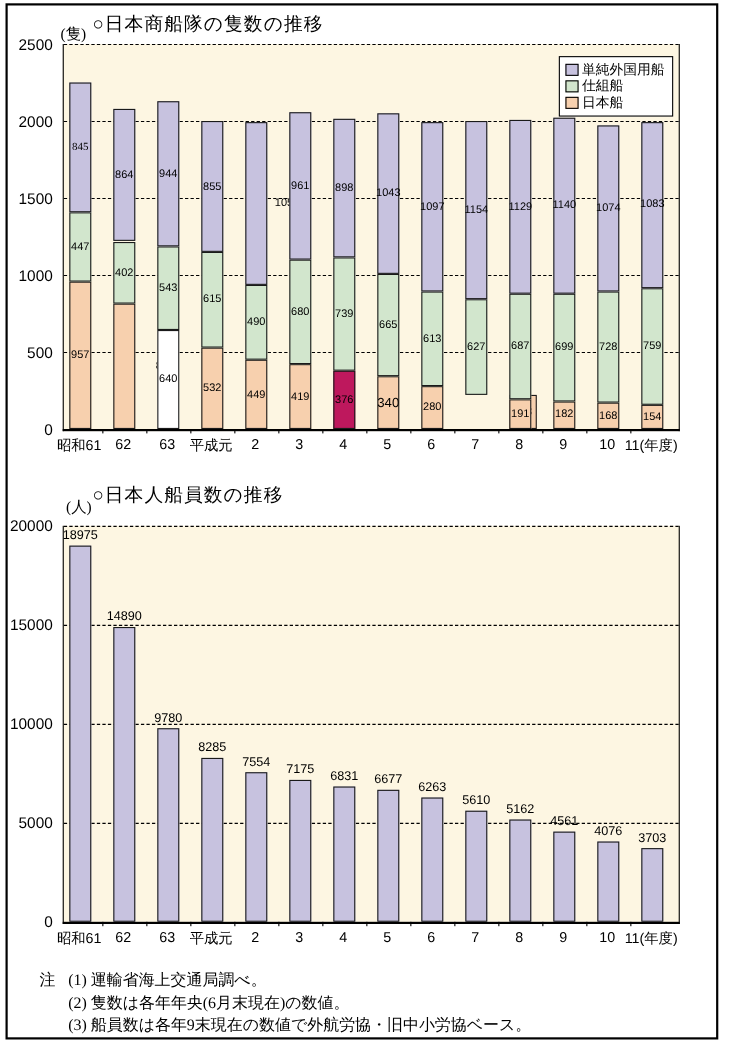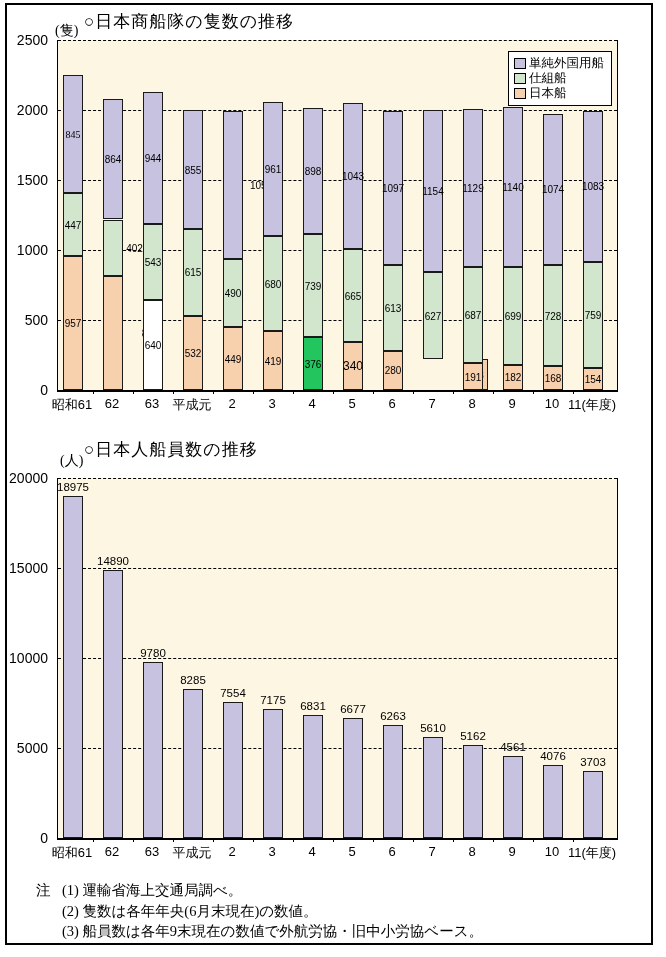--- a/index.html
+++ b/index.html
@@ -100,21 +100,21 @@
     <div class="bar-seg" style="left: 5px; width: 20px; bottom: 133.98px; height: 62.58px; background: rgb(210, 230, 205);">
       <div class="seg-label" style="font-size: 10px;">447</div>
     </div>
     <div class="bar-seg" style="left: 5px; width: 20px; bottom: 196.56px; height: 118.3px; background: rgb(199, 194, 223);">
       <div class="seg-label" style="font-size: 10px; font-family: Liberation Serif, serif;">845</div>
     </div>
     <div class="bar-seg" style="left: 45px; width: 20px; bottom: 0px; height: 114.24px; background: rgb(247, 208, 174);">
       <div class="seg-label" style="font-size: 10px; margin-left: 37px;">816</div>
     </div>
     <div class="bar-seg" style="left: 45px; width: 20px; bottom: 114.24px; height: 56.28px; background: rgb(210, 230, 205);">
-      <div class="seg-label" style="font-size: 10px; padding-left: 43px;">402</div>
+      <div class="seg-label" style="font-size: 10px;">402</div>
     </div>
     <div class="bar-seg" style="left: 45px; width: 20px; bottom: 170.52px; height: 120.96px; background: rgb(199, 194, 223);">
       <div class="seg-label" style="font-size: 10px;">864</div>
     </div>
     <div class="bar-seg" style="left: 85px; width: 20px; bottom: 0px; height: 89.6px; background: #ffffff;">
       <div class="seg-label" style="font-size: 10px;">640</div>
     </div>
     <div class="bar-seg" style="left: 85px; width: 20px; bottom: 89.6px; height: 76.02px; background: rgb(210, 230, 205);">
       <div class="seg-label" style="font-size: 10px;">543</div>
     </div>
@@ -141,21 +141,21 @@
     </div>
     <div class="bar-seg" style="left: 205px; width: 20px; bottom: 0px; height: 58.66px; background: rgb(247, 208, 174);">
       <div class="seg-label" style="font-size: 10px;">419</div>
     </div>
     <div class="bar-seg" style="left: 205px; width: 20px; bottom: 58.66px; height: 95.2px; background: rgb(210, 230, 205);">
       <div class="seg-label" style="font-size: 10px;">680</div>
     </div>
     <div class="bar-seg" style="left: 205px; width: 20px; bottom: 153.86px; height: 134.54px; background: rgb(199, 194, 223);">
       <div class="seg-label" style="font-size: 10px;">961</div>
     </div>
-    <div class="bar-seg" style="left: 245px; width: 20px; bottom: 0px; height: 52.64px; background: #22c55e;">
+    <div class="bar-seg" style="left: 245px; width: 20px; bottom: 0px; height: 52.64px; background: #be185d;">
       <div class="seg-label" style="font-size: 10px;">376</div>
     </div>
     <div class="bar-seg" style="left: 245px; width: 20px; bottom: 52.64px; height: 103.46px; background: rgb(210, 230, 205);">
       <div class="seg-label" style="font-size: 10px;">739</div>
     </div>
     <div class="bar-seg" style="left: 245px; width: 20px; bottom: 156.1px; height: 125.72px; background: rgb(199, 194, 223);">
       <div class="seg-label" style="font-size: 10px;">898</div>
     </div>
     <div class="bar-seg" style="left: 285px; width: 20px; bottom: 0px; height: 47.6px; background: rgb(247, 208, 174);">
       <div class="seg-label" style="font-size: 12px;">340</div>

